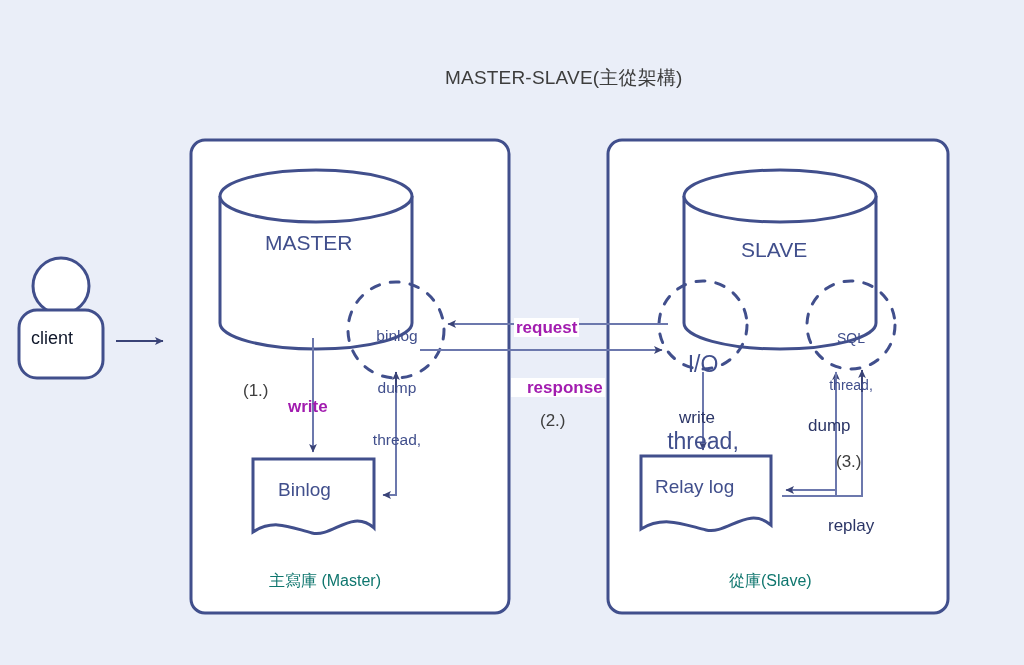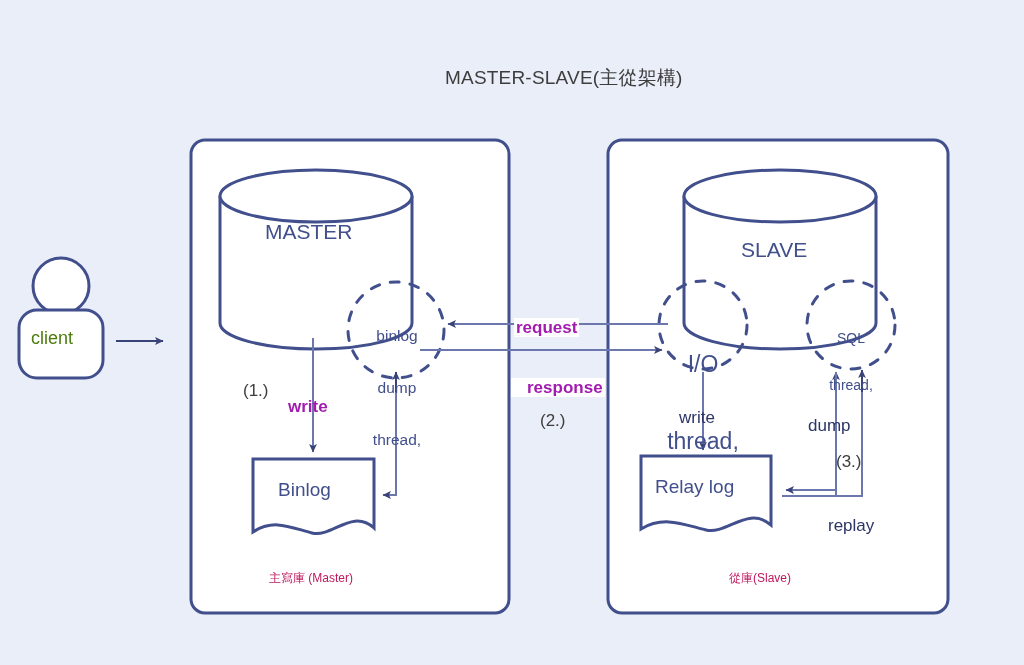--- a/index.html
+++ b/index.html
@@ -56,26 +56,26 @@
   }
   .t-flow-plain {
     font-size: 17px;
     color: #2b3566;
   }
   .t-step {
     font-size: 17px;
     color: #3d3d3d;
   }
   .t-caption {
-    font-size: 12px;
-    color: #be185d;
+    font-size: 16px;
+    color: #0f766e;
   }
   .t-client {
     font-size: 18px;
-    color: #4d7c0f;
+    color: #0f172a;
   }
   .t-onwhite {
     background: #ffffff;
     padding: 0 2px;
   }
 </style>
 </head>
 <body>
 
 <div id="canvas">
@@ -134,21 +134,21 @@
 
     <polyline points="862,372 862,496 782,496" fill="none" stroke="#6c78ad" stroke-width="2"></polyline>
     <polyline points="836,490 786,490" fill="none" stroke="#6c78ad" stroke-width="2" marker-end="url(#arrowDark)"></polyline>
     <line x1="862" y1="392" x2="862" y2="370" stroke="#3a4377" stroke-width="2" marker-end="url(#arrowDark)"></line>
   </svg>
 
   <div class="lbl t-title" style="left:445px; top:67px;">MASTER-SLAVE(主從架構)</div>
 
   <div class="lbl t-client" style="left:31px; top:328px;">client</div>
 
-  <div class="lbl t-db" style="left:265px; top:220px;">MASTER</div>
+  <div class="lbl t-db" style="left:265px; top:231px;">MASTER</div>
 
   <div class="lbl t-db" style="left:741px; top:238px;">SLAVE</div>
 
   <div class="lbl t-thread" style="left:356px; top:292px; width:82px;">
     <div>binlog</div>
     <div>dump</div>
     <div>thread,</div>
   </div>
 
   <div class="lbl t-thread" style="left:660px; top:300px; width:86px; font-size:23px;">

